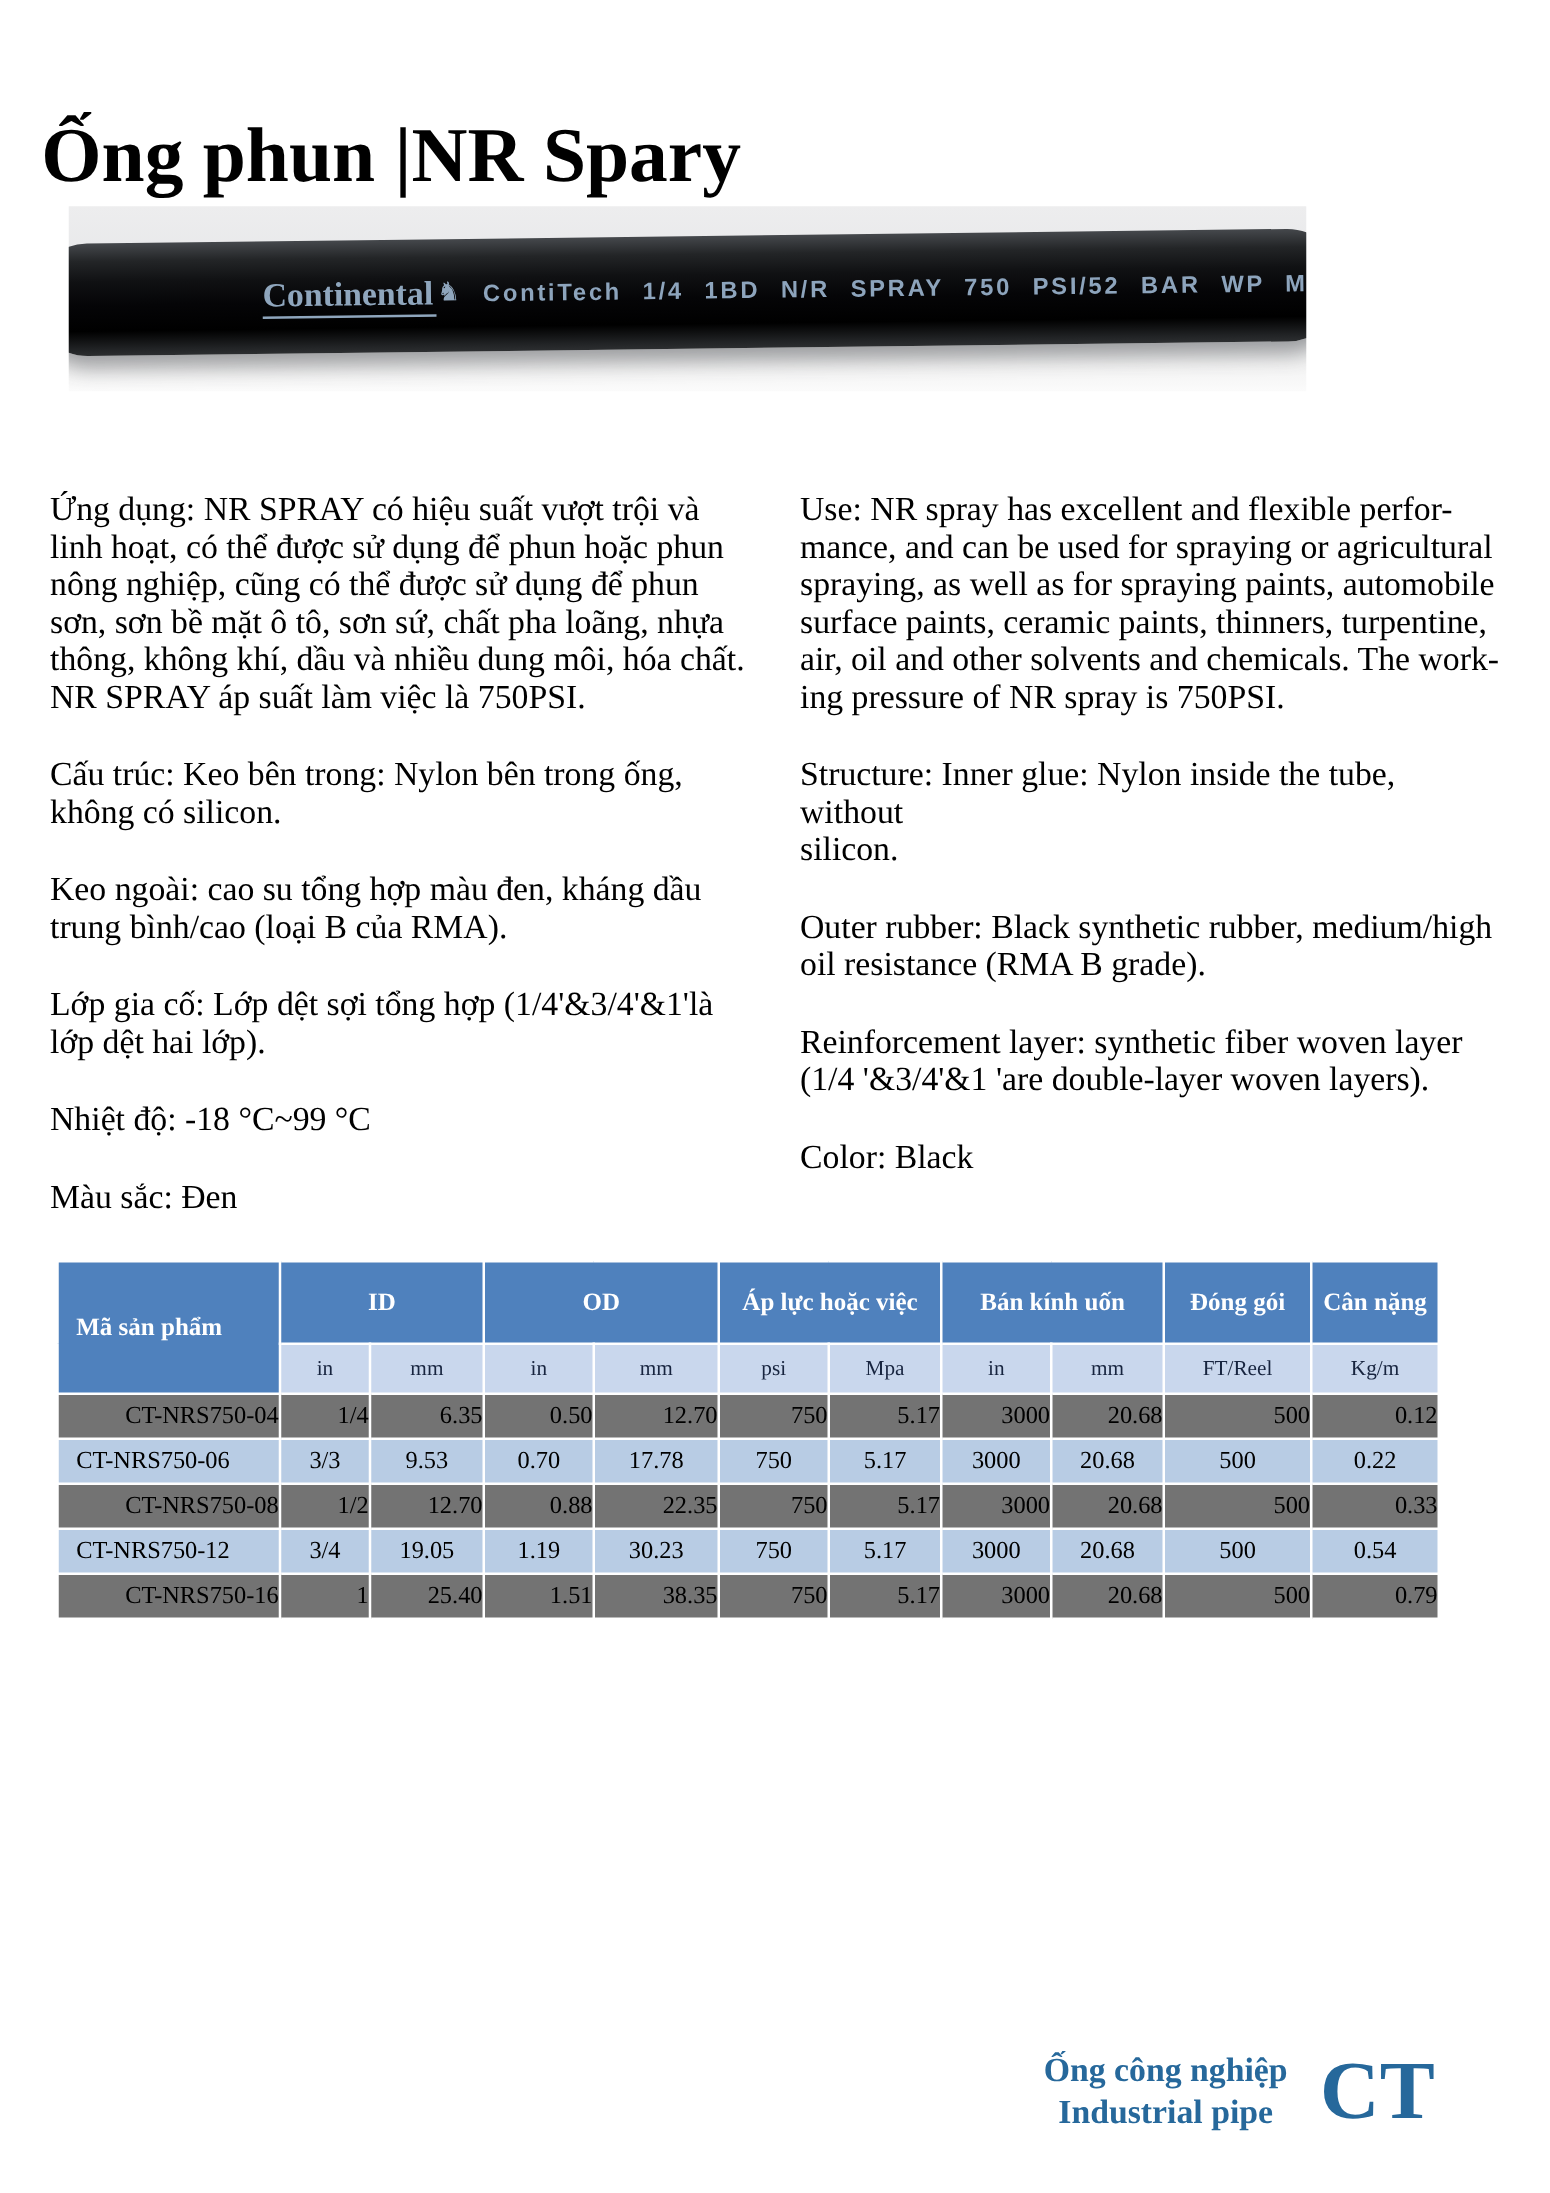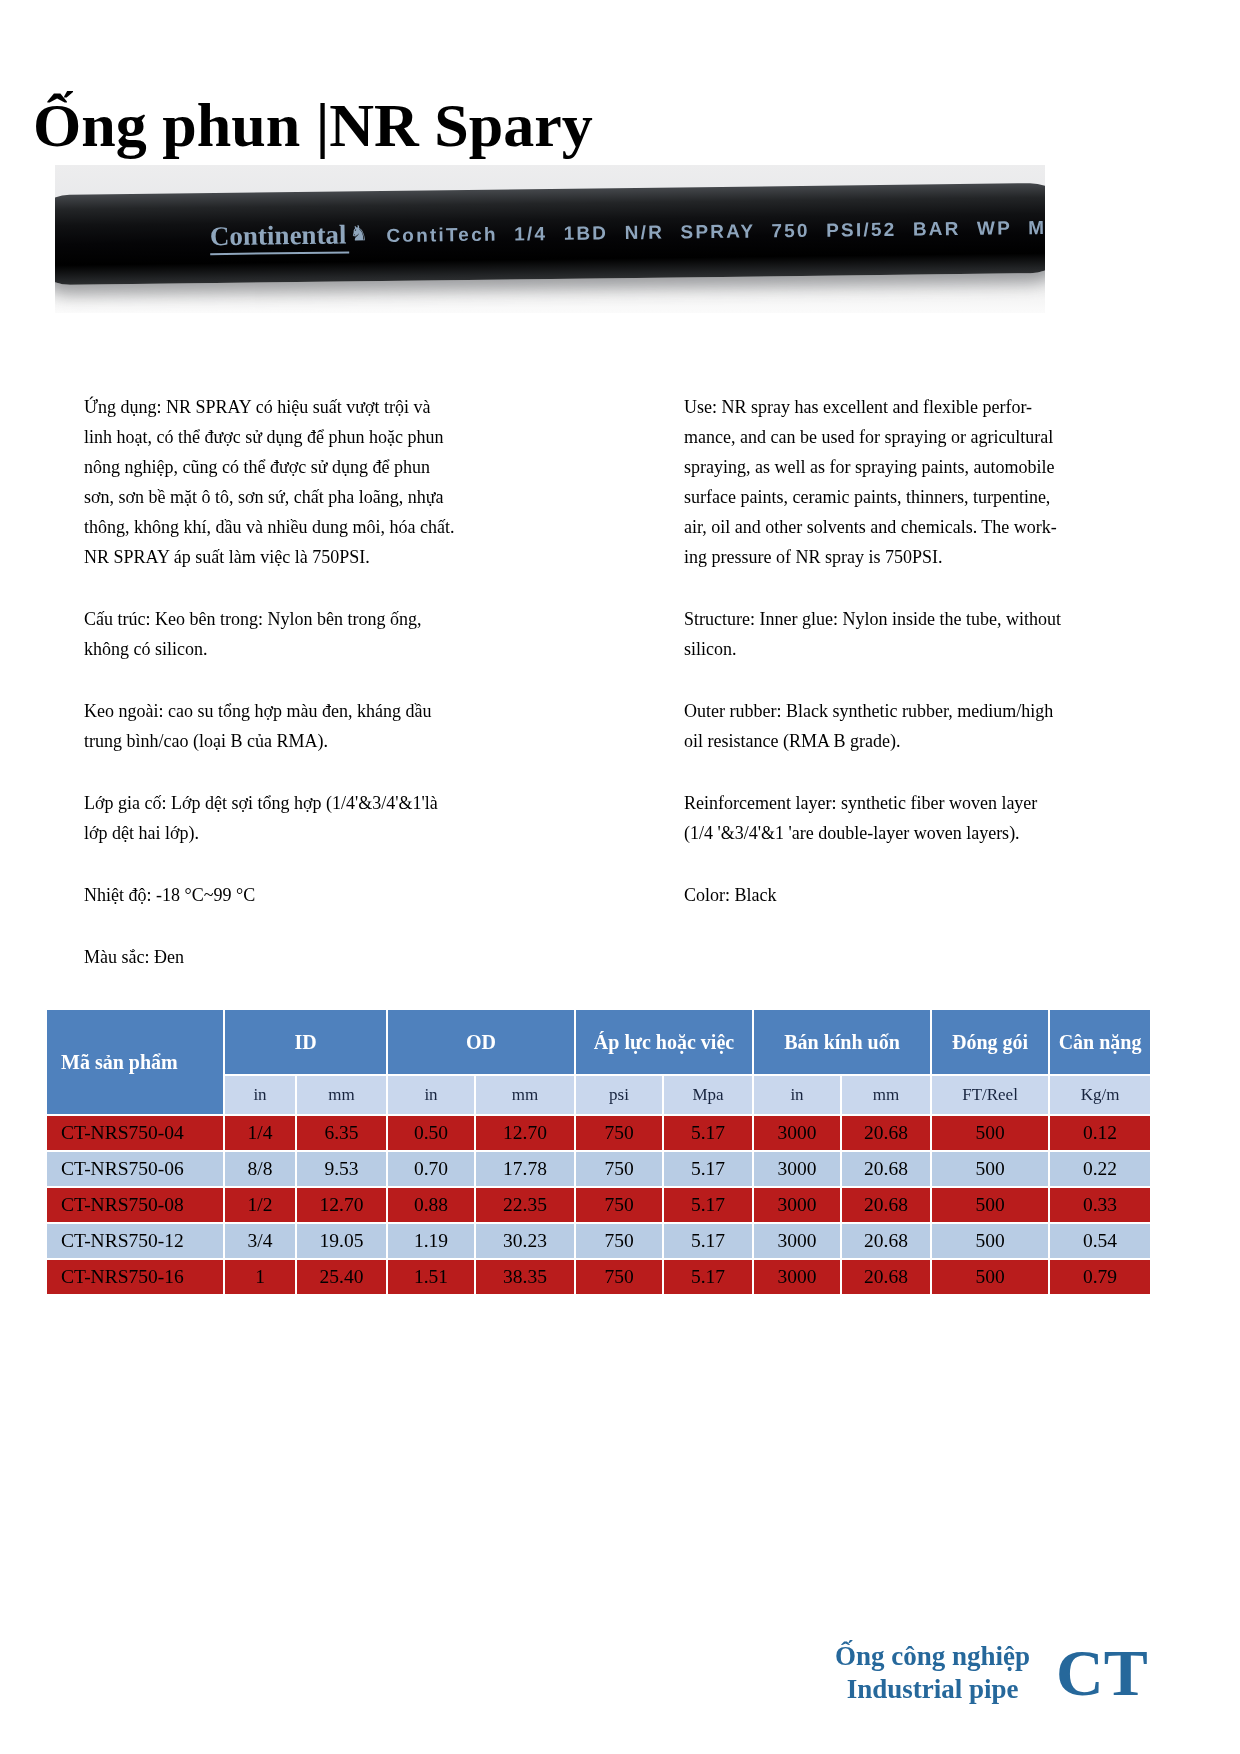--- a/index.html
+++ b/index.html
@@ -37,21 +37,21 @@
     font-family: "Liberation Serif", serif; font-weight: bold; font-size: 27px;
     letter-spacing: 0px; border-bottom: 2px solid #8fa6bd; padding: 0 2px 1px 0;
   }
   .horse { font-size: 21px; margin: -6px 18px 0 1px; }
   .print-text {
     font-family: "Liberation Sans", sans-serif; font-weight: bold; font-size: 19px;
     letter-spacing: 2.2px; word-spacing: 9px; color: #8da4bc;
   }
 
   
-  .col { position: absolute; top: 392px; font-size: 18px; line-height: 30px; margin-left: 44px; }
+  .col { position: absolute; top: 392px; font-size: 27px; line-height: 30px; }
   .col p { margin: 0 0 32px 0; white-space: pre-line; }
   .col-vi { left: 40px;  width: 585px; }
   .col-en { left: 640px; width: 565px; }
 
   
   table.spec {
     position: absolute; left: 45px; top: 1008px; width: 1105px;
     border-collapse: collapse; table-layout: fixed;
     font-family: "Liberation Serif", serif;
   }
@@ -62,21 +62,21 @@
   }
   .spec thead th.product {
     text-align: left; padding-left: 14px; font-size: 20px;
   }
   .spec thead tr.units th {
     background: #c9d7ed; color: #17243f; font-weight: normal; font-size: 17px;
     height: 38px;
   }
   .spec tbody td { font-size: 19.5px; height: 34px; }
   .spec tbody td.code { text-align: left; padding-left: 14px; }
-  .spec tbody tr.row-light td { background: #b91c1c; }
+  .spec tbody tr.row-light td { background: #737373; text-align: right; }
   .spec tbody tr.row-dark  td { background: #b8cce4; }
 
   
   .footer {
     position: absolute; left: 835px; top: 1640px;
     display: flex; align-items: center; color: #26689b;
   }
   .footer-lines { text-align: center; font-weight: bold; font-size: 27px; line-height: 33px; }
   .footer-logo {
     font-size: 66px; font-weight: bold; margin-left: 26px; line-height: 66px;
@@ -177,21 +177,21 @@
         <td>12.70</td>
         <td>750</td>
         <td>5.17</td>
         <td>3000</td>
         <td>20.68</td>
         <td>500</td>
         <td>0.12</td>
       </tr>
       <tr class="row-dark">
         <td class="code">CT-NRS750-06</td>
-        <td>8/8</td>
+        <td>3/3</td>
         <td>9.53</td>
         <td>0.70</td>
         <td>17.78</td>
         <td>750</td>
         <td>5.17</td>
         <td>3000</td>
         <td>20.68</td>
         <td>500</td>
         <td>0.22</td>
       </tr>

